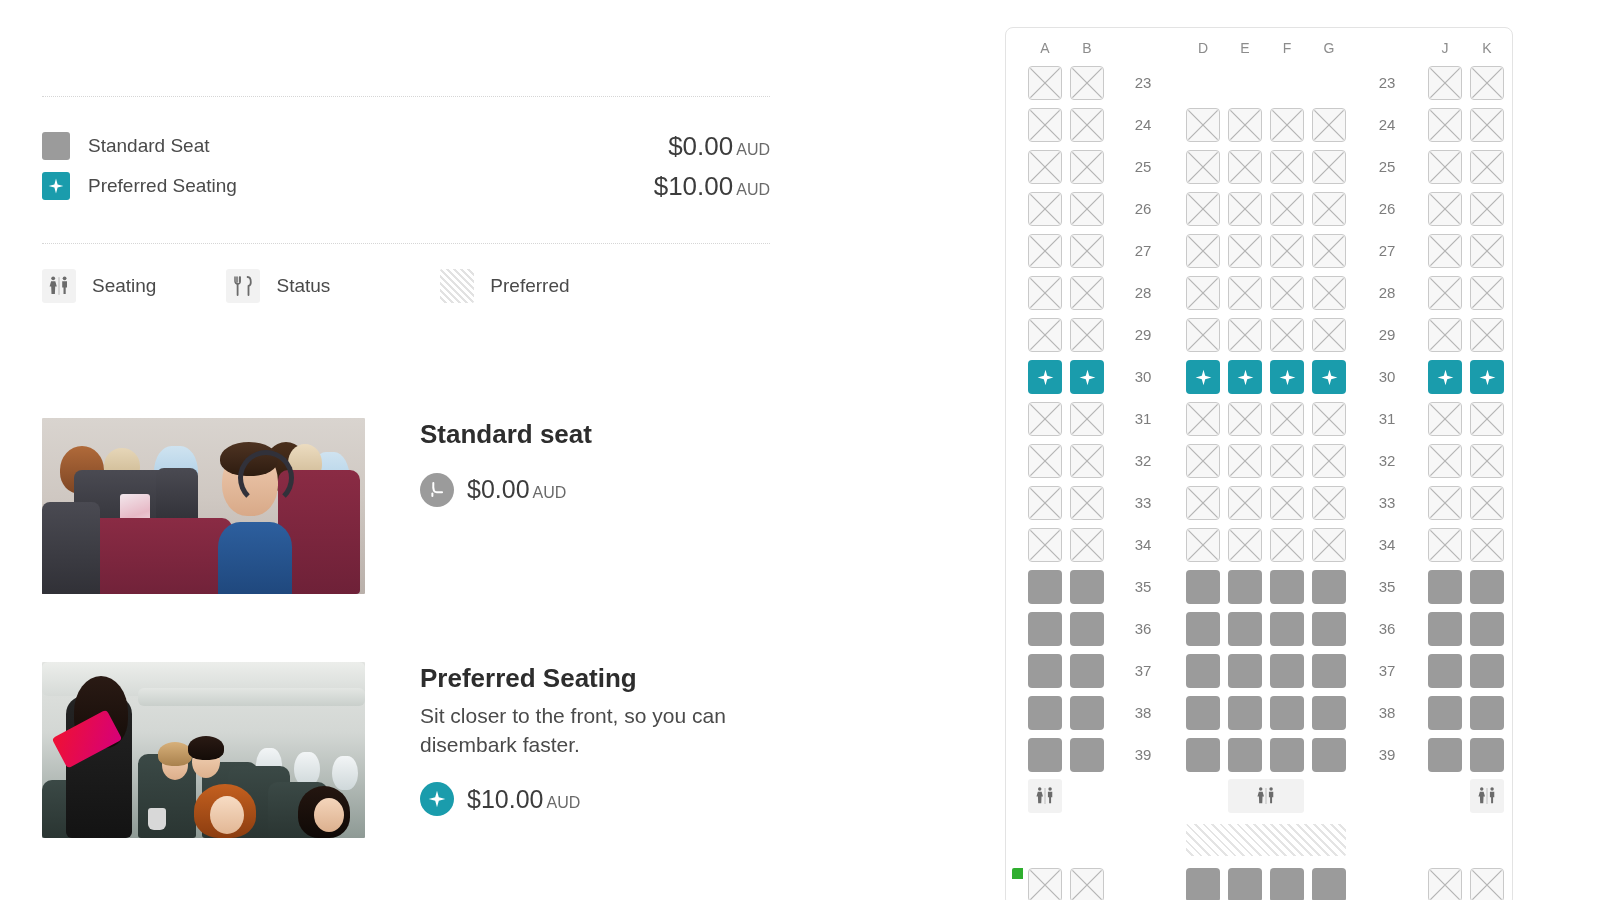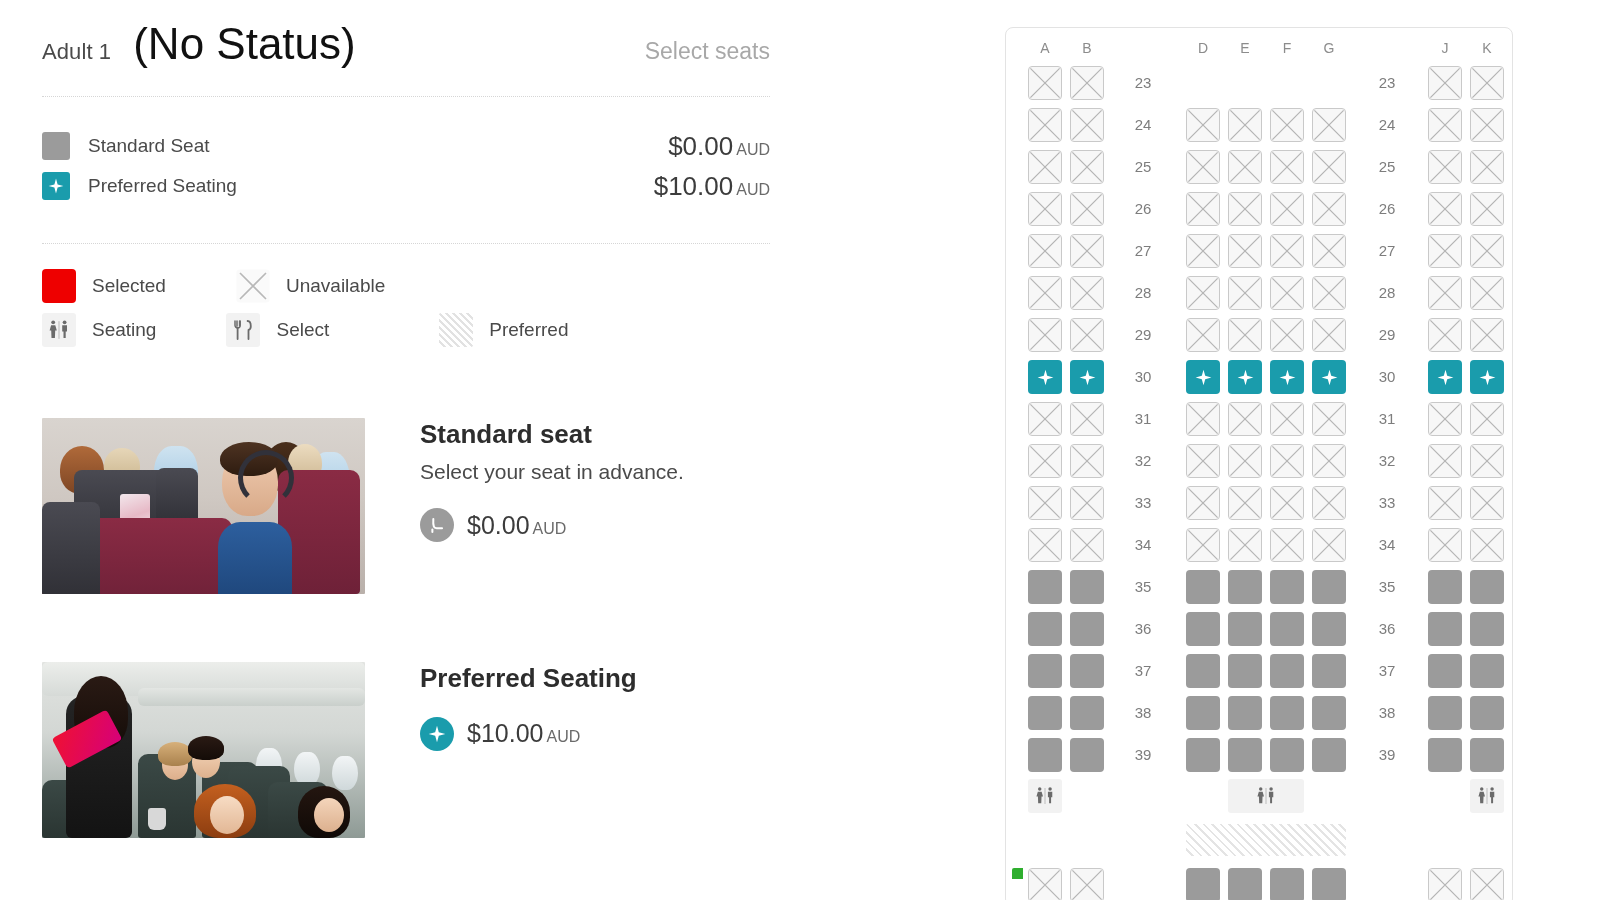--- a/index.html
+++ b/index.html
@@ -346,25 +346,20 @@
     border-radius: 2px 0 0 0;
   }
 
   svg.icon { display: block; }
 </style>
 </head>
 <body>
 
 <div id="left-panel">
 
-  <div class="pax-header">
-    <span class="pax-label">Adult 1</span>
-    <span class="pax-status">(No Status)</span>
-    <span class="header-action">Select seats</span>
-  </div>
 
   <div class="divider" id="divider-1"></div>
 
   <div class="price-list">
     <div class="price-row">
       <span class="price-swatch sw-standard"></span>
       <span class="price-name">Standard Seat</span>
       <span class="price-amount"><span>$0.00</span><span class="cur">AUD</span></span>
     </div>
     <div class="price-row">
@@ -376,55 +371,40 @@
       <span class="price-name">Preferred Seating</span>
       <span class="price-amount"><span>$10.00</span><span class="cur">AUD</span></span>
     </div>
   </div>
 
   <div class="divider" id="divider-2"></div>
 
   <div class="status-legend">
     <div class="legend-line">
       <div class="legend-item">
-        <span class="lg-box lg-selected"></span>
-        <span class="lg-label">Selected</span>
-      </div>
-      <div class="legend-item" id="legend-slot-2">
-        <span class="lg-unavail">
-          <svg class="icon" width="34" height="34" viewBox="0 0 34 34" aria-hidden="true">
-            <rect x="0.5" y="0.5" width="33" height="33" rx="3" fill="#fafafa" stroke="none"></rect>
-            <path d="M4 4 L30 30 M30 4 L4 30" stroke="#b8b8b8" stroke-width="1.6" fill="none"></path>
-          </svg>
-        </span>
-        <span class="lg-label">Unavailable</span>
-      </div>
-    </div>
-    <div class="legend-line">
-      <div class="legend-item">
         <span class="lg-icon-box">
           <svg class="icon" width="22" height="22" viewBox="0 0 22 22" aria-hidden="true">
             <circle cx="5.2" cy="3.3" r="1.9" fill="#6b6b6b"></circle>
             <path d="M3.1 6.3 h4.2 l1.5 5.2 h-1.6 l-0.3 7.4 h-3.4 l-0.3 -7.4 h-1.6 z" fill="#6b6b6b"></path>
             <rect x="10.4" y="2.2" width="1.2" height="17.6" fill="#c2c2c2"></rect>
             <circle cx="16.6" cy="3.3" r="1.9" fill="#6b6b6b"></circle>
             <path d="M14.2 6.3 h4.8 v6.2 h-1.3 v6.4 h-2.2 v-6.4 h-1.3 z" fill="#6b6b6b"></path>
           </svg>
         </span>
         <span class="lg-label">Seating</span>
       </div>
       <div class="legend-item" id="legend-slot-b2">
         <span class="lg-icon-box">
           <svg class="icon" width="22" height="22" viewBox="0 0 22 22" aria-hidden="true">
             <path d="M5 2 v5 M7.6 2 v5 M3 2 v4.3 a2.6 2.6 0 0 0 2.6 2.6 a2.6 2.6 0 0 0 2.6 -2.6 V2" fill="none" stroke="#6b6b6b" stroke-width="1.5" stroke-linecap="round"></path>
             <path d="M5.6 8.6 V20" stroke="#6b6b6b" stroke-width="1.8" stroke-linecap="round"></path>
             <path d="M15.6 2 c2.3 0 3.2 2.4 3.2 5.2 c0 2.1 -1 3.4 -2.3 3.7 V20" fill="none" stroke="#6b6b6b" stroke-width="1.8" stroke-linecap="round" stroke-linejoin="round"></path>
           </svg>
         </span>
-        <span class="lg-label">Select</span>
+        <span class="lg-label">Status</span>
       </div>
       <div class="legend-item" id="legend-slot-b3">
         <span class="lg-bulkhead"></span>
         <span class="lg-label">Preferred</span>
       </div>
     </div>
   </div>
 
   <div class="product" id="product-standard">
     <div class="product-photo">
@@ -444,21 +424,20 @@
         <div class="p1-seat" style="left:236px;top:52px;width:82px;height:124px;"></div>
         <div class="p1-body" style="left:176px;top:104px;width:74px;height:84px;background:linear-gradient(180deg,#2d5f9e,#1d4478);"></div>
         <div class="p1-head" style="left:180px;top:30px;width:56px;height:68px;background:linear-gradient(180deg,#f0cdb2,#d8a988);"></div>
         <div class="p1-head" style="left:178px;top:24px;width:58px;height:34px;background:linear-gradient(180deg,#4e3322,#2e1c10);"></div>
         <div class="p1-phones" style="left:196px;top:32px;width:46px;height:46px;"></div>
         <div class="p1-seatdark" style="left:0px;top:84px;width:58px;height:102px;"></div>
       </div>
     </div>
     <div class="product-body">
       <h3 class="product-title">Standard seat</h3>
-      <p class="product-desc">Select your seat in advance.</p>
       <div class="product-price-row">
         <span class="price-badge badge-standard">
           <svg class="icon" width="19" height="19" viewBox="0 0 20 20" aria-hidden="true">
             <path d="M5.6 3.2 c0 0 -0.4 5.6 0.6 8.1 c0.5 1.3 1.7 1.6 3 1.6 h5.6" fill="none" stroke="#ffffff" stroke-width="2.1" stroke-linecap="round" stroke-linejoin="round"></path>
             <path d="M4.6 14.2 v2.6" fill="none" stroke="#ffffff" stroke-width="2.1" stroke-linecap="round"></path>
           </svg>
         </span>
         <span class="product-price-text"><span>$0.00</span><span class="cur">AUD</span></span>
       </div>
     </div>
@@ -487,20 +466,21 @@
         <div class="p2-hair" style="left:256px;top:124px;width:52px;height:52px;background:linear-gradient(180deg,#241610,#0f0906);"></div>
         <div class="p2-face" style="left:272px;top:136px;width:30px;height:34px;background:linear-gradient(180deg,#f4d5bb,#dcb08e);"></div>
         <div class="p2-attendant" style="left:24px;top:34px;width:66px;height:142px;"></div>
         <div class="p2-hair" style="left:32px;top:14px;width:54px;height:72px;"></div>
         <div class="p2-sash" style="left:14px;top:60px;width:62px;height:34px;"></div>
         <div class="p2-cup" style="left:106px;top:146px;width:18px;height:22px;"></div>
       </div>
     </div>
     <div class="product-body">
       <h3 class="product-title">Preferred Seating</h3>
+      <p class="product-desc">Sit closer to the front, so you can disembark faster.</p>
       <div class="product-price-row">
         <span class="price-badge badge-preferred">
           <svg class="icon" width="18" height="18" viewBox="0 0 16 16" aria-hidden="true">
               <path d="M8 0.6 L9.6 6.4 L15.4 8 L9.6 9.6 L8 15.4 L6.4 9.6 L0.6 8 L6.4 6.4 Z" fill="#ffffff"></path>
             </svg>
         </span>
         <span class="product-price-text"><span>$10.00</span><span class="cur">AUD</span></span>
       </div>
     </div>
   </div>

